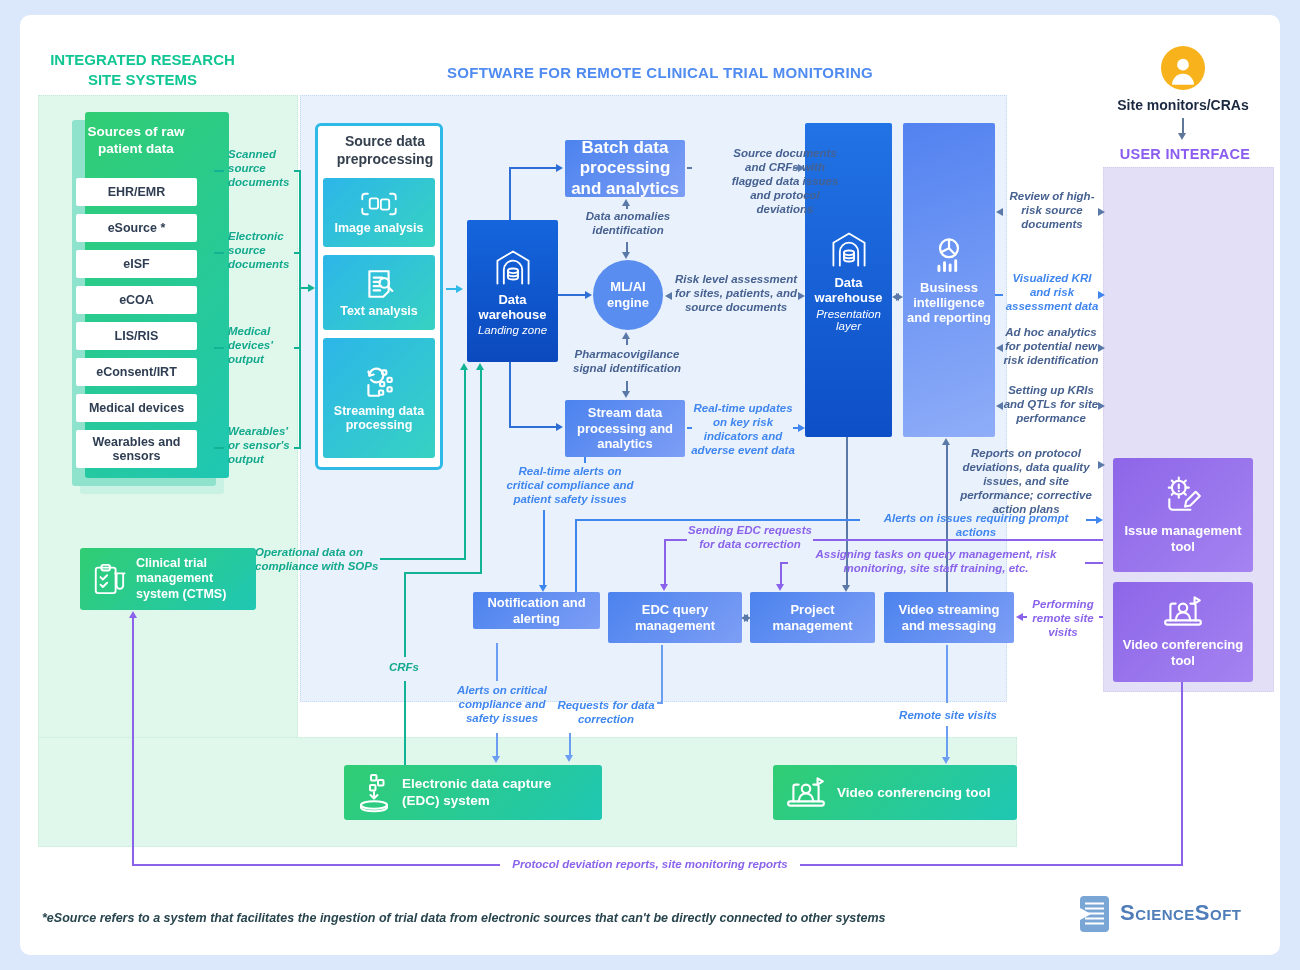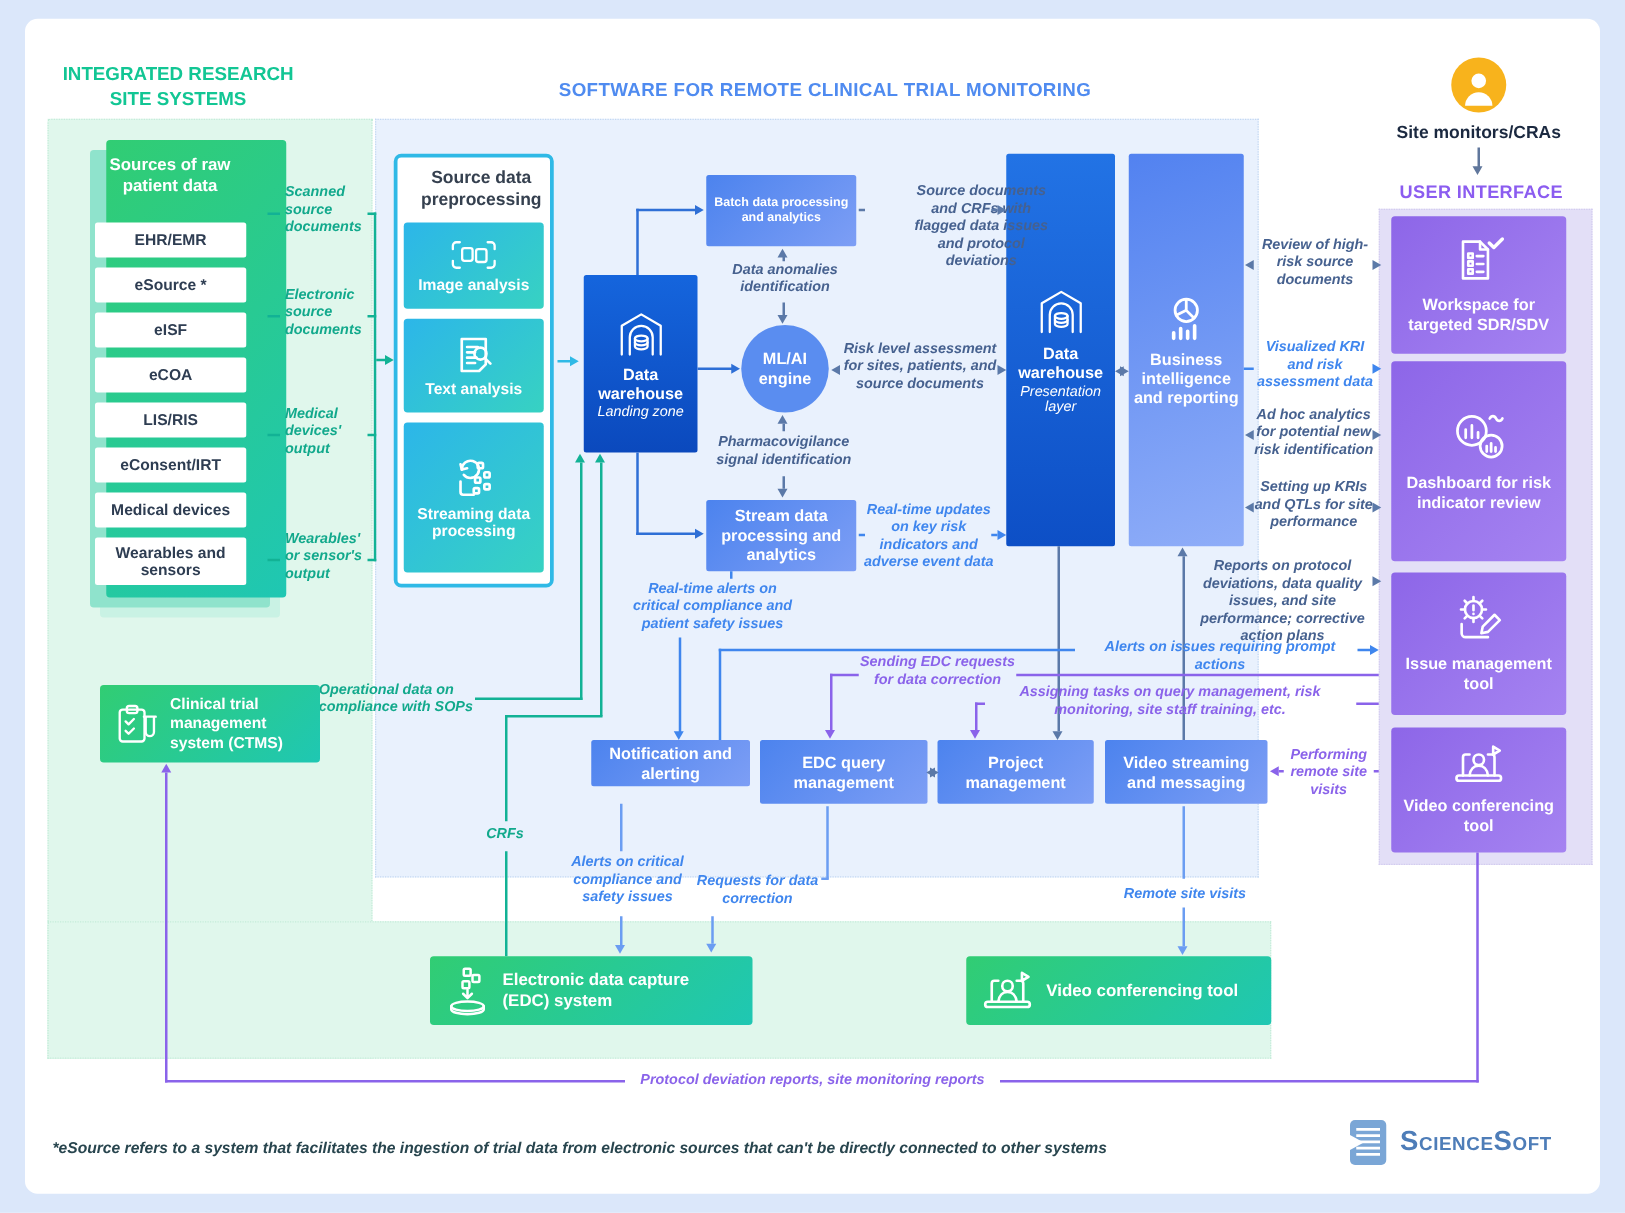--- a/index.html
+++ b/index.html
@@ -123,21 +123,21 @@
       <path d="M7 41V16L24 6l17 10v25"></path>
         <path d="M14 41V26a10 10 0 0 1 20 0v15"></path>
       <ellipse cx="24" cy="27" rx="5.5" ry="2.5"></ellipse>
         <path d="M18.5 27v7c0 1.4 2.5 2.5 5.5 2.5s5.5-1.1 5.5-2.5v-7"></path>
         <path d="M18.5 30.5c0 1.4 2.5 2.5 5.5 2.5s5.5-1.1 5.5-2.5"></path>
     </svg>
     <span>Data warehouse</span>
     <span class="sub">Landing zone</span>
   </div>
 
-  <div class="box g-blue" style="left:565px;top:140px;width:120px;height:57px;font-size:10px;border-radius:2px;line-height:1.2;">
+  <div class="box g-blue" style="left:565px;top:140px;width:120px;height:57px;font-size:17px;border-radius:2px;line-height:1.2;">
     <span style="width:110px;">Batch data processing and analytics</span>
   </div>
   <div class="box" style="left:593px;top:260px;width:70px;height:70px;border-radius:50%;background:#5a8df0;font-size:13px;line-height:1.2;">
     <span style="width:56px;">ML/AI engine</span>
   </div>
   <div class="box g-blue" style="left:565px;top:400px;width:120px;height:57px;font-size:13px;border-radius:2px;line-height:1.2;">
     <span style="width:110px;">Stream data processing and analytics</span>
   </div>
 
   <div class="box g-dkblue2" style="left:805px;top:123px;width:87px;height:314px;font-size:13px;border-radius:2px;gap:3px;">
@@ -318,42 +318,20 @@
     <svg class="ic" width="42" height="34" viewBox="0 0 40 32">
       <path d="M8 24V10a2 2 0 0 1 2-2h3M27 8h3a2 2 0 0 1 2 2v14"></path>
       <rect x="3" y="24" width="34" height="4" rx="2"></rect>
       <circle cx="20" cy="12" r="4"></circle>
         <path d="M13 24c.5-5 3.5-7.5 7-7.5s6.5 2.5 7 7.5"></path>
       <path d="M31 2l5 3-5 3z"></path>
     </svg>
     <span>Video conferencing tool</span>
   </div>
 
-  <div class="box g-purple" style="left:1113px;top:173px;width:140px;height:110px;font-size:13px;line-height:1.25;gap:8px;">
-    <svg class="ic" width="42" height="40" viewBox="0 0 40 38">
-      <path d="M8 5h13l6 6v22H8z"></path>
-        <path d="M21 5v6h6"></path>
-      <rect x="12" y="14" width="3.4" height="3.4"></rect>
-        <rect x="12" y="20" width="3.4" height="3.4"></rect>
-        <rect x="12" y="26" width="3.4" height="3.4"></rect>
-      <path d="M18.5 16h5M18.5 22h5M18.5 28h5"></path>
-      <path d="M28 6l3.5 3.5L38 3" stroke-width="2.6"></path>
-    </svg>
-    <span style="width:130px;">Workspace for targeted SDR/SDV</span>
-  </div>
-  <div class="box g-purple" style="left:1113px;top:289px;width:140px;height:160px;font-size:13px;line-height:1.25;gap:10px;">
-    <svg class="ic" width="44" height="40" viewBox="0 0 40 36">
-      <circle cx="15" cy="15" r="10.5"></circle>
-        <path d="M10.5 20v-6M15 20v-9M19.5 20v-4"></path>
-      <circle cx="29" cy="26" r="8"></circle>
-        <path d="M25.8 30v-4M29 30v-6M32.2 30v-3"></path>
-      <path d="M28 6c1.2-2.4 3.4-2.4 4.6 0 1.2 2.4 3.4 2.4 4.6 0"></path>
-    </svg>
-    <span style="width:120px;">Dashboard for risk indicator review</span>
-  </div>
   <div class="box g-purple" style="left:1113px;top:458px;width:140px;height:114px;font-size:13px;line-height:1.25;gap:8px;">
     <svg class="ic" width="40" height="40" viewBox="0 0 38 38">
       <circle cx="15" cy="12" r="6.5"></circle>
       <path d="M15 2.5v3M15 18.5v3M5.5 12h3M21.5 12h3M8.3 5.3l2.1 2.1M19.6 16.6l2.1 2.1M21.7 5.3l-2.1 2.1M10.4 16.6l-2.1 2.1"></path>
       <path d="M15 9v3.5M15 15.2v.2"></path>
       <path d="M22 25l9-9 4 4-9 9-5 1z"></path>
         <path d="M6 23v7a3 3 0 0 0 3 3h17"></path>
     </svg>
     <span style="width:130px;">Issue management tool</span>
   </div>

